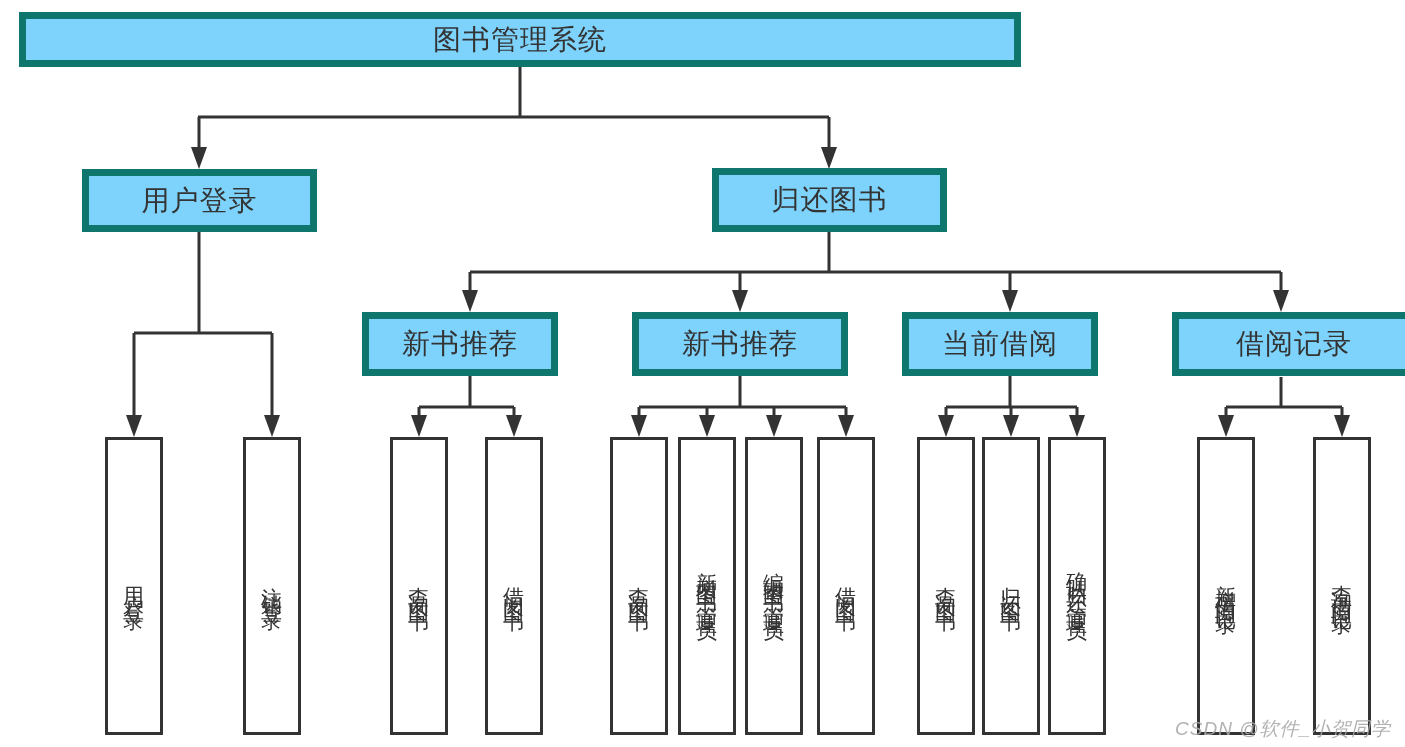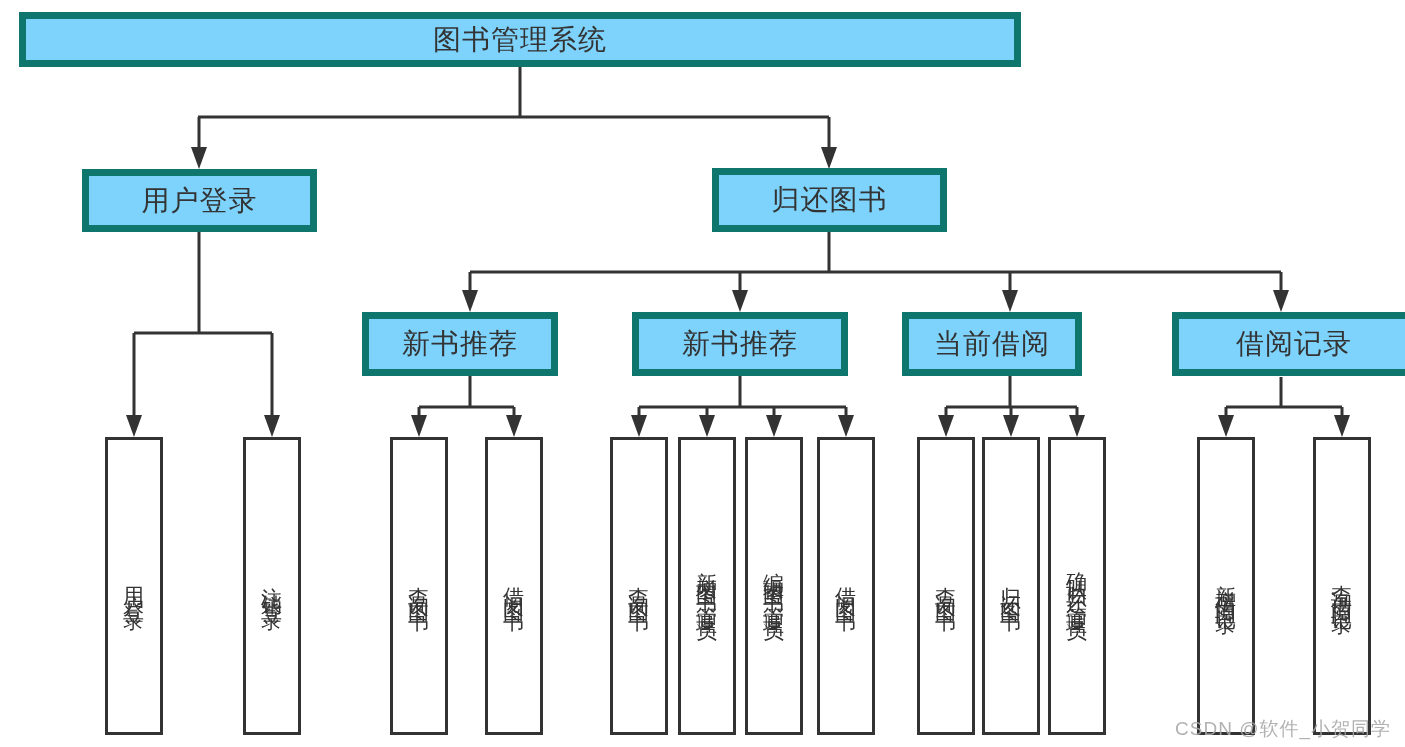--- a/index.html
+++ b/index.html
@@ -49,21 +49,21 @@
     height: 298px;
     line-height: 1;
   }
 
   
   .n-root   { left: 19px;   top: 12px;  width: 1002px; height: 55px; }
   .n-login  { left: 82px;   top: 169px; width: 235px;  height: 63px; }
   .n-mgmt   { left: 712px;  top: 168px; width: 235px;  height: 64px; }
   .n-newbk  { left: 362px;  top: 312px; width: 196px;  height: 64px; }
   .n-borrow { left: 632px;  top: 312px; width: 216px;  height: 64px; }
-  .n-curr   { left: 902px;  top: 312px; width: 180px;  height: 64px; }
+  .n-curr   { left: 902px;  top: 312px; width: 196px;  height: 64px; }
   .n-record { left: 1172px; top: 312px; width: 244px;  height: 64px; }
 
   
   .l-ulogin  { left: 105px; }
   .l-ulogout { left: 243px; }
   .l-nbq     { left: 390px; }
   .l-nbb     { left: 485px; }
   .l-bbq     { left: 610px; }
   .l-bba     { left: 678px; letter-spacing: 7px; }
   .l-bbe     { left: 745px; letter-spacing: 7px; }
@@ -76,20 +76,21 @@
 
   .watermark {
     position: absolute;
     right: 14px;
     top: 716px;
     color: #a9a9a9;
     font-size: 19px;
     letter-spacing: 1px;
     z-index: 5;
     opacity: 0.9;
+    font-style: italic;
   }
 </style>
 </head>
 <body>
 
 <div class="canvas">
 
   <svg class="connectors" viewBox="0 0 1405 747" xmlns="http://www.w3.org/2000/svg" aria-hidden="true">
     <defs>
       <path id="ah" d="M -8 -22 L 8 -22 L 0 0 Z"></path>

